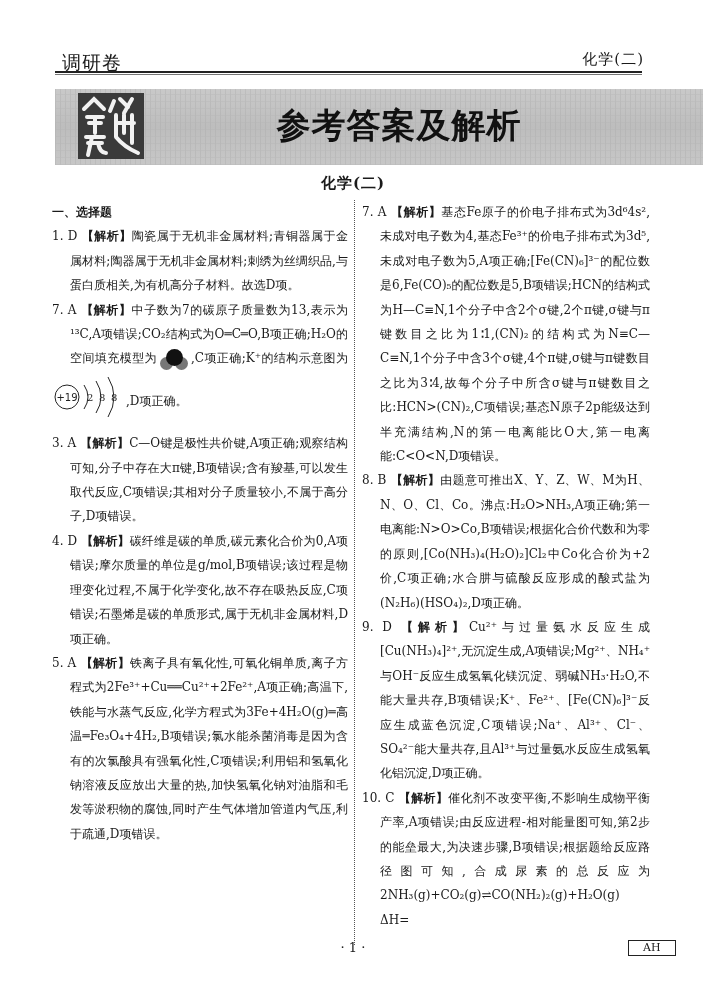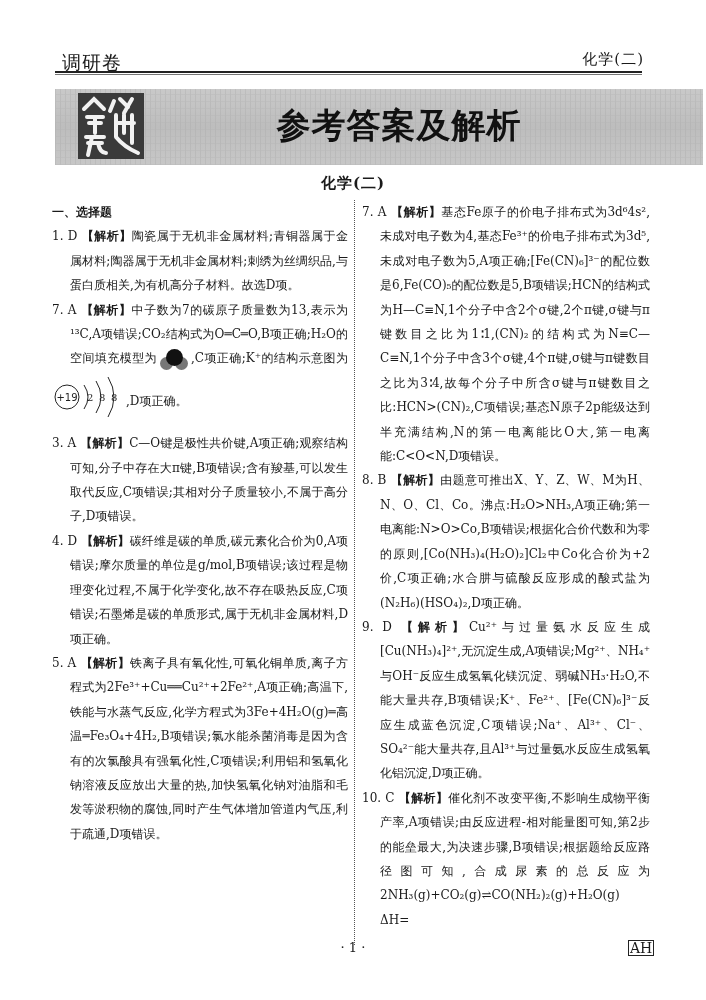--- a/index.html
+++ b/index.html
@@ -29,21 +29,21 @@
   .section { font-weight:bold; font-family:"DejaVu Sans","Liberation Sans",sans-serif; font-size:12px; }
   .item { text-indent:-18px; padding-left:18px; text-align:justify; }
   .tag { font-weight:bold; font-family:"DejaVu Sans","Liberation Sans",sans-serif; }
   .num { margin-right:4px; }
   .water { display:inline-block; width:30px; height:20px; vertical-align:middle; position:relative; margin:0 2px; }
   .water .o { position:absolute; left:7px; top:0; width:17px; height:17px; border-radius:50%; background:#111; }
   .water .h1 { position:absolute; left:1px; top:8px; width:13px; height:13px; border-radius:50%; background:#777; }
   .water .h2 { position:absolute; left:16px; top:8px; width:13px; height:13px; border-radius:50%; background:#777; }
   .katom { display:inline-block; vertical-align:middle; margin:6px 0; }
   .footer-page { position:absolute; left:0; right:0; top:940px; text-align:center; font-size:13px; }
-  .footer-badge { position:absolute; left:628px; top:940px; border:1px solid #222; padding:0 1px; font-size:14px; line-height:14px; }
+  .footer-badge { position:absolute; left:628px; top:940px; border:1px solid #222; padding:0 14px; font-size:11px; line-height:14px; }
 </style>
 </head>
 <body>
 
 <div class="hdr-left">调研卷</div>
 <div class="hdr-right">化学(二)</div>
 <div class="hdr-rule"></div>
 
 <div class="banner">
   <div class="banner-noise"></div>

